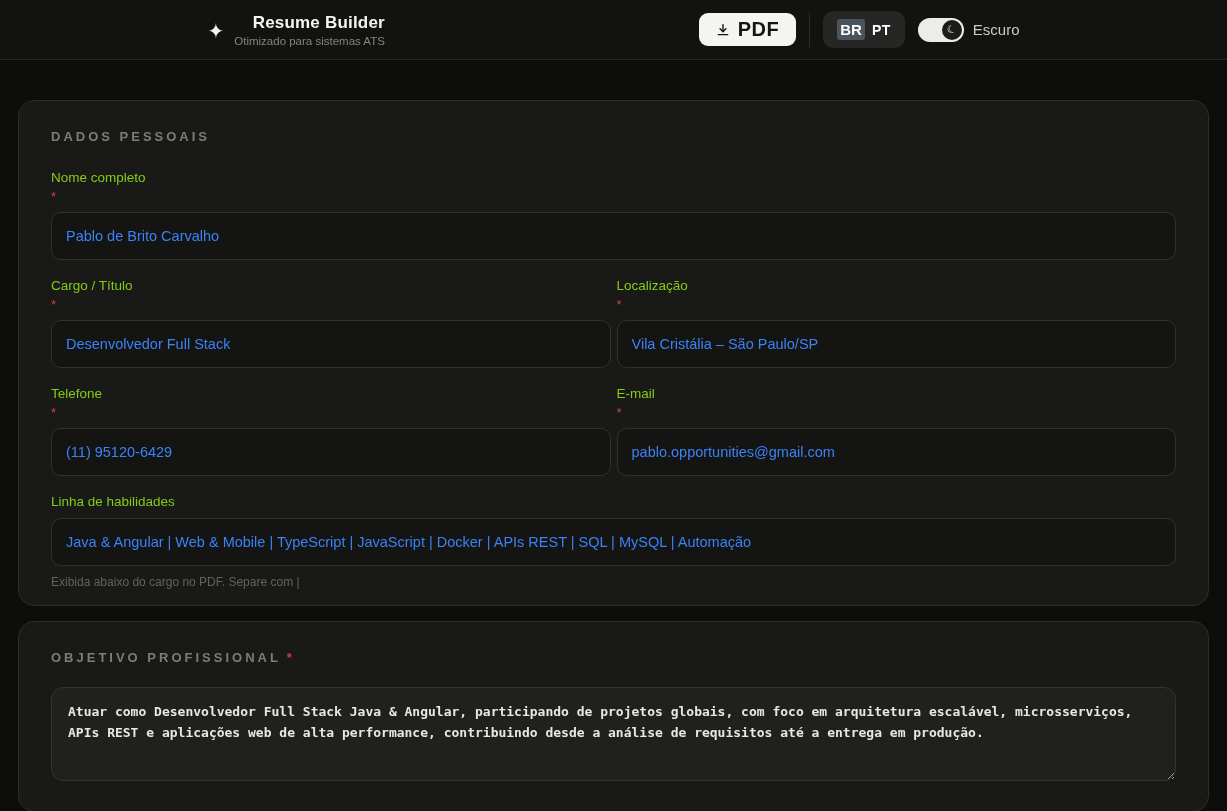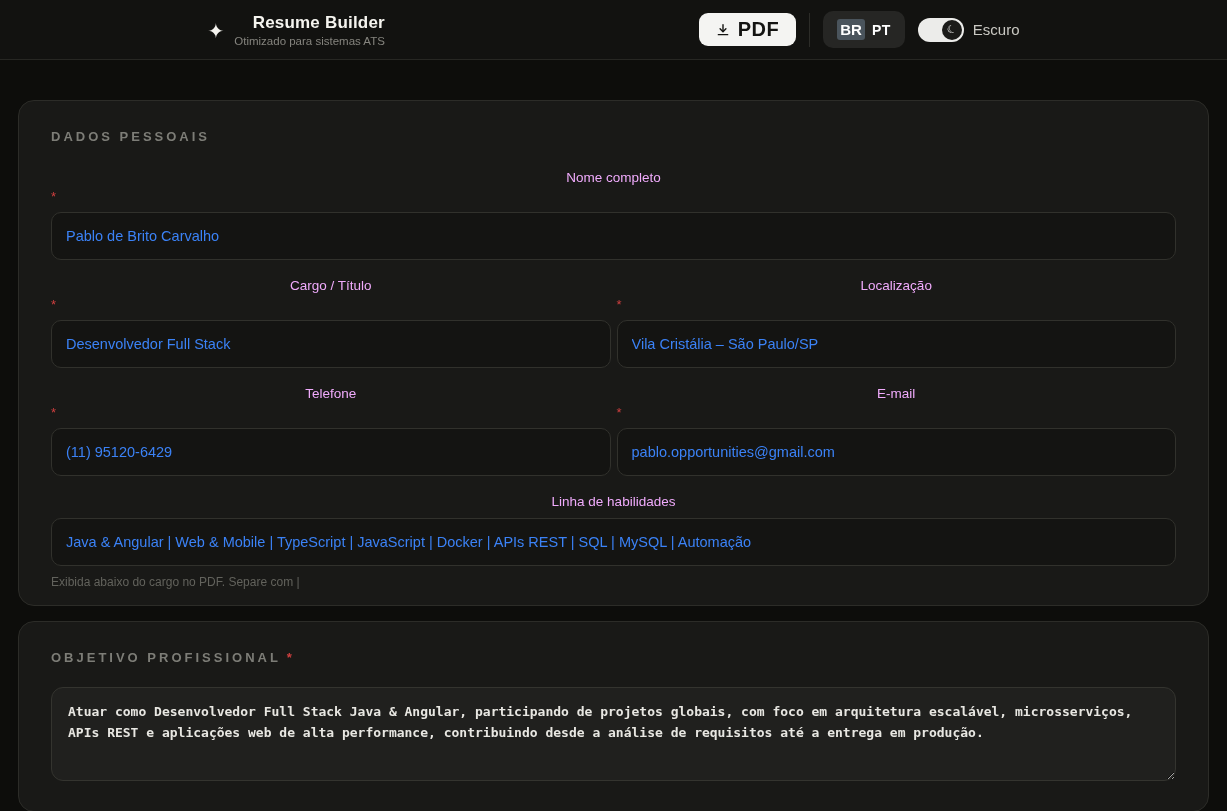--- a/index.html
+++ b/index.html
@@ -113,23 +113,22 @@
     letter-spacing:3px;
     color:#7d7d77;
     margin-bottom:26px;
   }
   .section-title .req-inline { color:#cf3f3f; margin-left:6px; letter-spacing:0; }
 
   .field { margin-bottom:18px; }
   .lbl {
     display:block;
     font-size:13.5px;
-    color:#f0abfc;
+    color:#84cc16;
     margin-bottom:5px;
-    text-align:center;
   }
   .req {
     display:block;
     color:#cf3f3f;
     font-size:13px;
     line-height:1;
     margin-bottom:9px;
   }
   .inp {
     width:100%;

